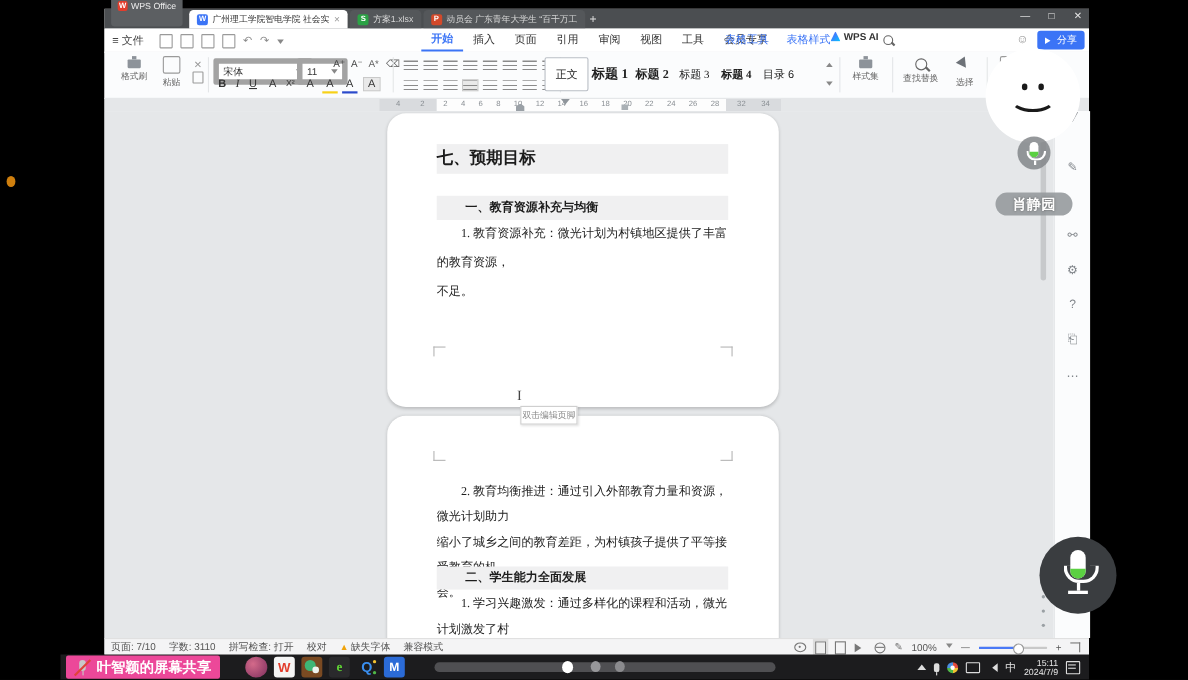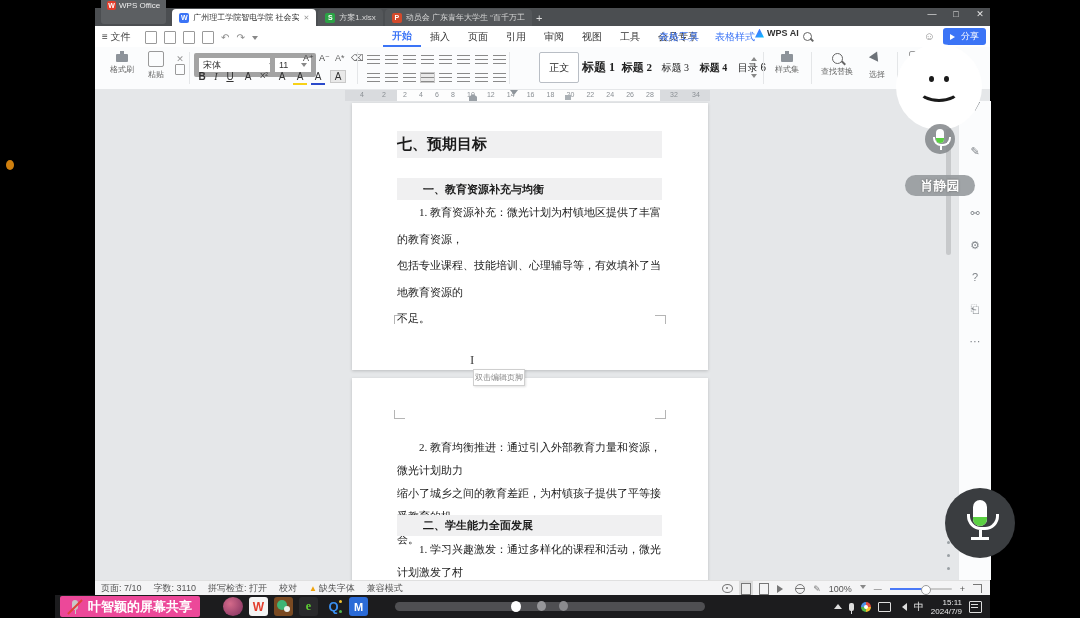--- a/index.html
+++ b/index.html
@@ -45,21 +45,21 @@
   .rlabel{font-size:8px;color:#666;margin-top:2px;white-space:nowrap;}
   .bico{width:14px;height:14px;border:1px solid #9a9a9a;border-radius:2px;margin:0 auto;}
   .vdiv{position:absolute;top:5px;width:1px;height:32px;background:#e4e6e8;}
   .fbox{position:absolute;height:14px;border:5px solid #a3a3a3;border-radius:2px;background:#fff;font-size:9px;color:#333;display:flex;align-items:center;justify-content:space-between;padding:0 4px;}
   .caret{width:0;height:0;border:3px solid transparent;border-top:4px solid #888;margin-top:3px;}
   .fmt{position:absolute;top:24px;font-size:10px;color:#333;width:14px;text-align:center;}
   .cbar{display:block;height:2px;margin-top:1px;}
   .bars{position:absolute;top:26px;width:13px;height:9px;background:repeating-linear-gradient(#8a8a8a 0 1px,transparent 1px 4px);}
   .bars2{position:absolute;top:8px;width:13px;height:9px;background:repeating-linear-gradient(#8a8a8a 0 1px,transparent 1px 4px);}
   .pressed{outline:1px solid #c9c9c9;background-color:#e9e9e9;background-blend-mode:normal;}
-  .gallery{position:absolute;left:444px;top:5px;width:232px;height:31px;display:flex;}
+  .gallery{position:absolute;left:400px;top:5px;width:232px;height:31px;display:flex;}
   .sitem{flex:1;display:flex;align-items:center;justify-content:center;font-size:10px;color:#222;white-space:nowrap;}
   .gallery .sitem:first-of-type{border:1px solid #b9bec5;background:#fff;border-radius:2px;}
   .gallery .sitem:nth-of-type(2){font-family:"Liberation Serif","DejaVu Serif",serif;font-weight:bold;font-size:12px;}
   .gallery .sitem:nth-of-type(3){font-family:"Liberation Serif","DejaVu Serif",serif;font-weight:bold;font-size:11px;}
   .gallery .sitem:nth-of-type(4){font-family:"Liberation Serif","DejaVu Serif",serif;font-weight:normal;font-size:10px;}
   .gallery .sitem:nth-of-type(5){font-family:"Liberation Serif","DejaVu Serif",serif;font-weight:bold;font-size:10px;}
   .garr{position:absolute;left:654px;top:5px;width:10px;height:31px;display:flex;flex-direction:column;justify-content:space-between;align-items:center;padding:2px 0;box-sizing:border-box;}
   .tri-u{width:0;height:0;border:3px solid transparent;border-bottom:4px solid #888;}
   .tri-d{width:0;height:0;border:3px solid transparent;border-top:4px solid #888;}
   .brushic{width:12px;height:8px;background:#8d939a;border-radius:1px;margin:3px auto 0;position:relative;}
@@ -74,21 +74,21 @@
   .rwhite{position:absolute;left:52px;top:0;width:263px;height:11px;background:#fdfdfd;}
   .rnums{position:absolute;top:1px;display:flex;justify-content:space-around;font-size:7px;color:#8a8f94;}
   .rmark-top{position:absolute;left:165px;top:0;width:0;height:0;border:4px solid transparent;border-top:5px solid #8f959b;}
   .rmark-l{position:absolute;left:124px;bottom:0;width:8px;height:7px;background:#9aa0a6;clip-path:polygon(50% 0,100% 40%,100% 100%,0 100%,0 40%);}
   .rmark-r{position:absolute;left:220px;bottom:1px;width:6px;height:5px;background:#aab0b5;}
   
   .doc{position:absolute;left:0;top:93px;width:863px;height:479px;background:#e5e7e9;overflow:hidden;}
   .page{position:absolute;left:257px;width:356px;background:#fff;box-shadow:0 1px 3px rgba(0,0,0,.18);}
   .p1{top:2px;height:267px;}
   .p2{top:277px;height:240px;}
-  .serif{font-family:"Liberation Serif","DejaVu Serif",serif;color:#1c1c1c;}
+  .serif{font-family:"Liberation Serif","DejaVu Serif",serif;color:#1c1c1c;border-radius:17px;}
   .band{background:#f0f0f1;}
   .dtitle{position:absolute;left:45px;right:46px;top:28px;height:27px;font-size:15px;font-weight:bold;line-height:27px;}
   .dsect{position:absolute;left:45px;right:46px;height:22px;font-size:11px;font-weight:bold;line-height:22px;padding-left:26px;box-sizing:border-box;}
   .plines{position:absolute;left:45px;right:46px;font-size:11px;}
   .plines div{line-height:26.5px;}
   .plines div:first-of-type{text-indent:22px;}
   .p2 .plines div{line-height:23px;}
   .crop{position:absolute;width:10px;height:8px;}
   .crop.bl{border-left:1px solid #b5b5b5;border-top:1px solid #b5b5b5;}
   .crop.br{border-right:1px solid #b5b5b5;border-top:1px solid #b5b5b5;}
@@ -370,21 +370,20 @@
       </div>
     </div>
 
     <div class="doc">
       <div class="page p1 serif">
         <div class="dtitle band">七、预期目标</div>
         <div class="dsect band" style="top:75px">一、教育资源补充与均衡</div>
         <div class="plines" style="top:96px">
 
         <div>1. 教育资源补充：微光计划为村镇地区提供了丰富的教育资源，</div>
-            <div>包括专业课程、技能培训、心理辅导等，有效填补了当地教育资源的</div>
             <div>不足。</div>
           </div>
         <div class="crop bl" style="left:42px;top:212px"></div>
         <div class="crop br" style="left:303px;top:212px"></div>
       </div>
 
       <div class="page p2 serif">
         <div class="crop tl" style="left:42px;top:32px"></div>
         <div class="crop tr" style="left:303px;top:32px"></div>
         <div class="plines" style="top:58px">

